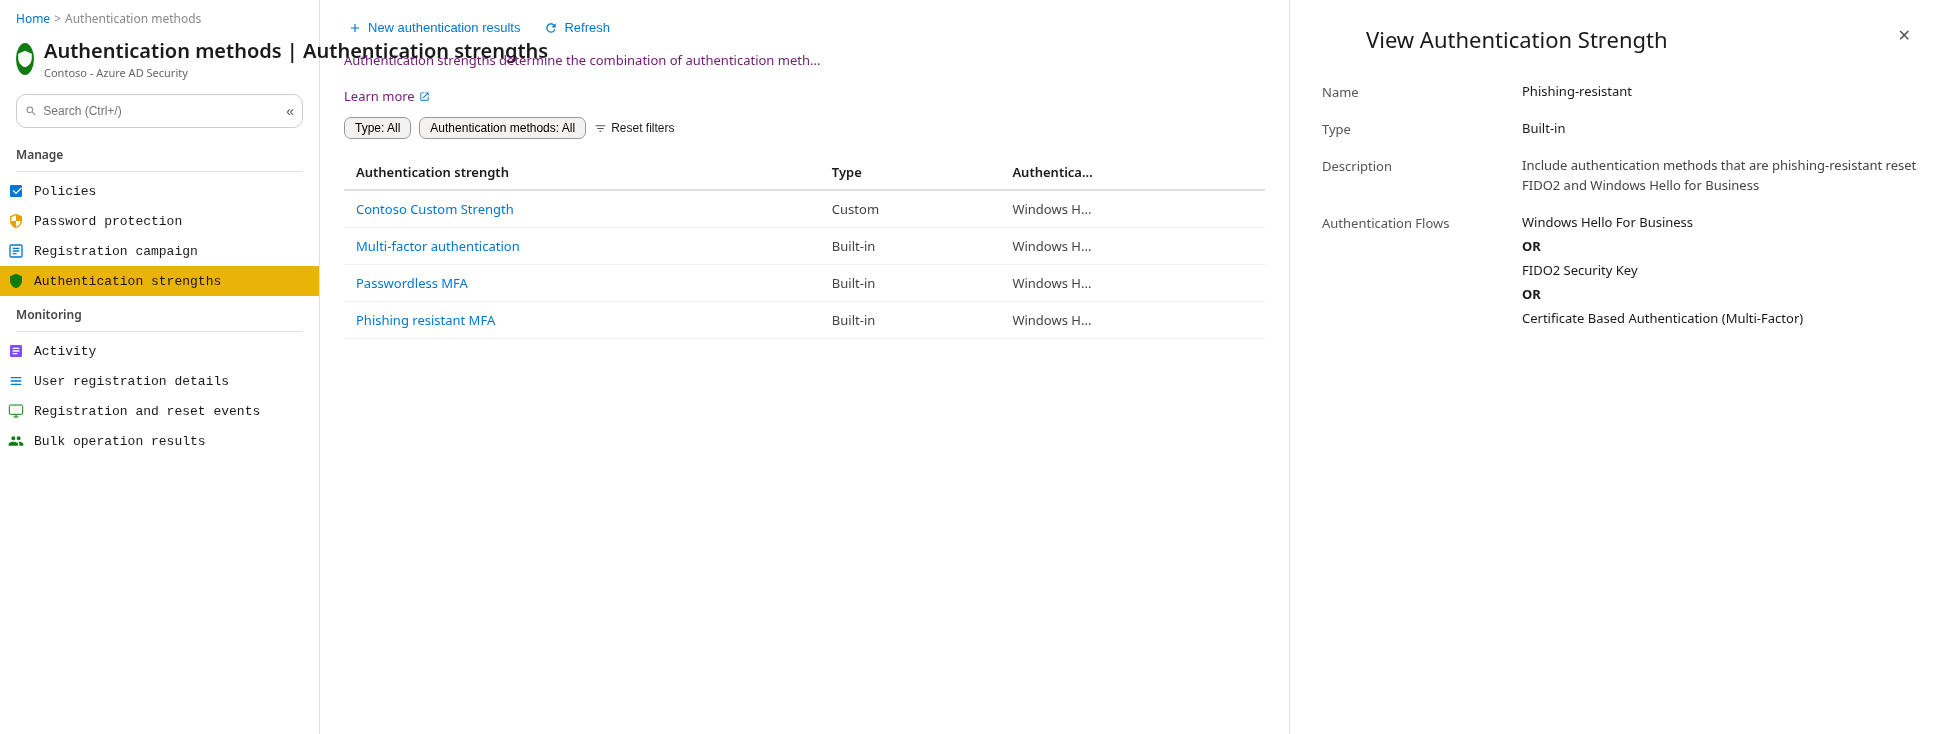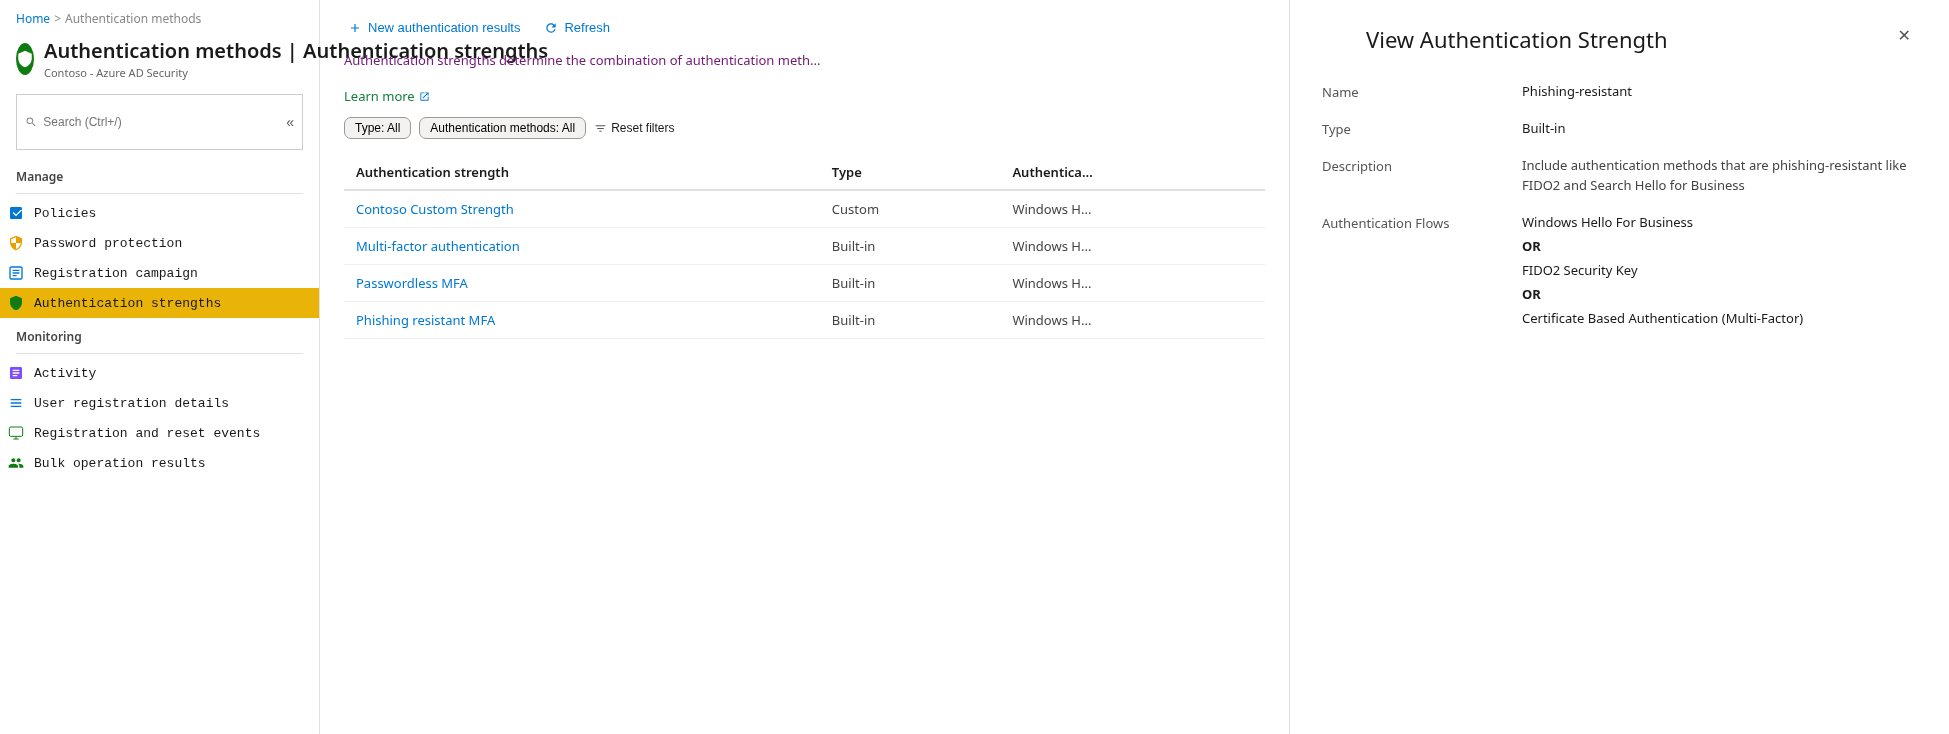--- a/index.html
+++ b/index.html
@@ -8,35 +8,35 @@
     
     .sidebar { width: 320px; min-width: 320px; border-right: 1px solid #e0e0e0; display: flex; flex-direction: column; padding: 0; background: #fff; }
     .breadcrumb { display: flex; align-items: center; gap: 4px; padding: 10px 16px 6px; font-size: 12px; color: #0078d4; }
     .breadcrumb span { color: #888; }
     .breadcrumb a { color: #0078d4; text-decoration: none; }
     .page-header { display: flex; align-items: center; gap: 10px; padding: 4px 16px 6px; }
     .page-header-icon { width: 32px; height: 32px; background: #107c10; border-radius: 50%; display: flex; align-items: center; justify-content: center; }
     .page-header-icon svg { fill: white; }
     .page-title-block h1 { font-size: 20px; font-weight: 600; color: #1a1a1a; white-space: nowrap; }
     .page-title-block .subtitle { font-size: 11px; color: #666; margin-top: 1px; }
-    .search-box { margin: 8px 16px; border: 1px solid #ccc; border-radius: 0; display: flex; align-items: center; padding: 19px 8px; gap: 6px; }
+    .search-box { margin: 8px 16px; border: 1px solid #ccc; border-radius: 10px; display: flex; align-items: center; padding: 8px 8px; gap: 6px; }
     .search-box input { border: none; outline: none; font-size: 12px; color: #555; width: 100%; background: transparent; }
     .collapse-btn { margin-left: auto; cursor: pointer; color: #555; font-size: 14px; border: none; background: none; }
     .section-label { padding: 10px 16px 4px; font-size: 12px; font-weight: 600; color: #444; }
     .divider { border: none; border-top: 1px solid #e0e0e0; margin: 4px 16px; }
     .nav-item { display: flex; align-items: flex-end; gap: 10px; padding: 7px 8px; cursor: pointer; font-size: 13px; color: #1a1a1a; font-family: Liberation Mono, monospace; }
     .nav-item.active { background: #eab308; font-weight: 500; }
     .nav-icon { width: 16px; height: 16px; display: inline-flex; align-items: center; justify-content: center; flex-shrink: 0; }
 
     
     .main { flex: 1; display: flex; flex-direction: column; overflow: hidden; padding: 16px 24px; }
     .toolbar { display: flex; align-items: center; gap: 16px; margin-bottom: 12px; }
     .toolbar-btn { display: flex; align-items: center; gap: 6px; cursor: pointer; color: #0078d4; font-size: 13px; background: none; border: none; padding: 4px 4px; }
     .description-text { font-size: 13px; color: #701a75; margin-bottom: 18px; }
-    .learn-more { color: #15803d; text-decoration: none; font-size: 13px; display: inline-flex; align-items: center; gap: 4px; margin-bottom: 12px; }
+    .learn-more { color: #701a75; text-decoration: none; font-size: 13px; display: inline-flex; align-items: center; gap: 4px; margin-bottom: 12px; }
     .filter-row { display: flex; align-items: center; gap: 8px; margin-bottom: 16px; }
     .filter-chip { border: 1px solid #999; border-radius: 7px; padding: 3px 10px; font-size: 12px; background: #f3f2f1; cursor: pointer; }
     .reset-btn { display: flex; align-items: center; gap: 4px; font-size: 12px; color: #1a1a1a; background: none; border: none; cursor: pointer; }
     .table { width: 100%; border-collapse: collapse; }
     .table th { text-align: left; font-weight: 600; font-size: 13px; padding: 8px 12px; border-bottom: 2px solid #e0e0e0; color: #1a1a1a; }
     .table td { padding: 9px 12px; font-size: 13px; border-bottom: 1px solid #f0f0f0; color: #444; vertical-align: top; }
     .table td.link { color: #0078d4; cursor: pointer; }
 
     
     .panel { width: 660px; min-width: 660px; border-left: 1px solid #e0e0e0; background: #fff; display: flex; flex-direction: column; padding: 24px 32px; overflow-y: auto; }
@@ -239,21 +239,21 @@
     <div class="panel-value">Phishing-resistant</div>
   </div>
 
   <div class="panel-row">
     <div class="panel-label">Type</div>
     <div class="panel-value">Built-in</div>
   </div>
 
   <div class="panel-row">
     <div class="panel-label">Description</div>
-    <div class="panel-value desc">Include authentication methods that are phishing-resistant like FIDO2 and Search Hello for Business</div>
+    <div class="panel-value desc">Include authentication methods that are phishing-resistant reset FIDO2 and Windows Hello for Business</div>
   </div>
 
   <div class="panel-row">
     <div class="panel-label">Authentication Flows</div>
     <div class="panel-value">
       <div>Windows Hello For Business</div>
       <div class="or-divider">OR</div>
       <div>FIDO2 Security Key</div>
       <div class="or-divider">OR</div>
       <div>Certificate Based Authentication (Multi-Factor)</div>

